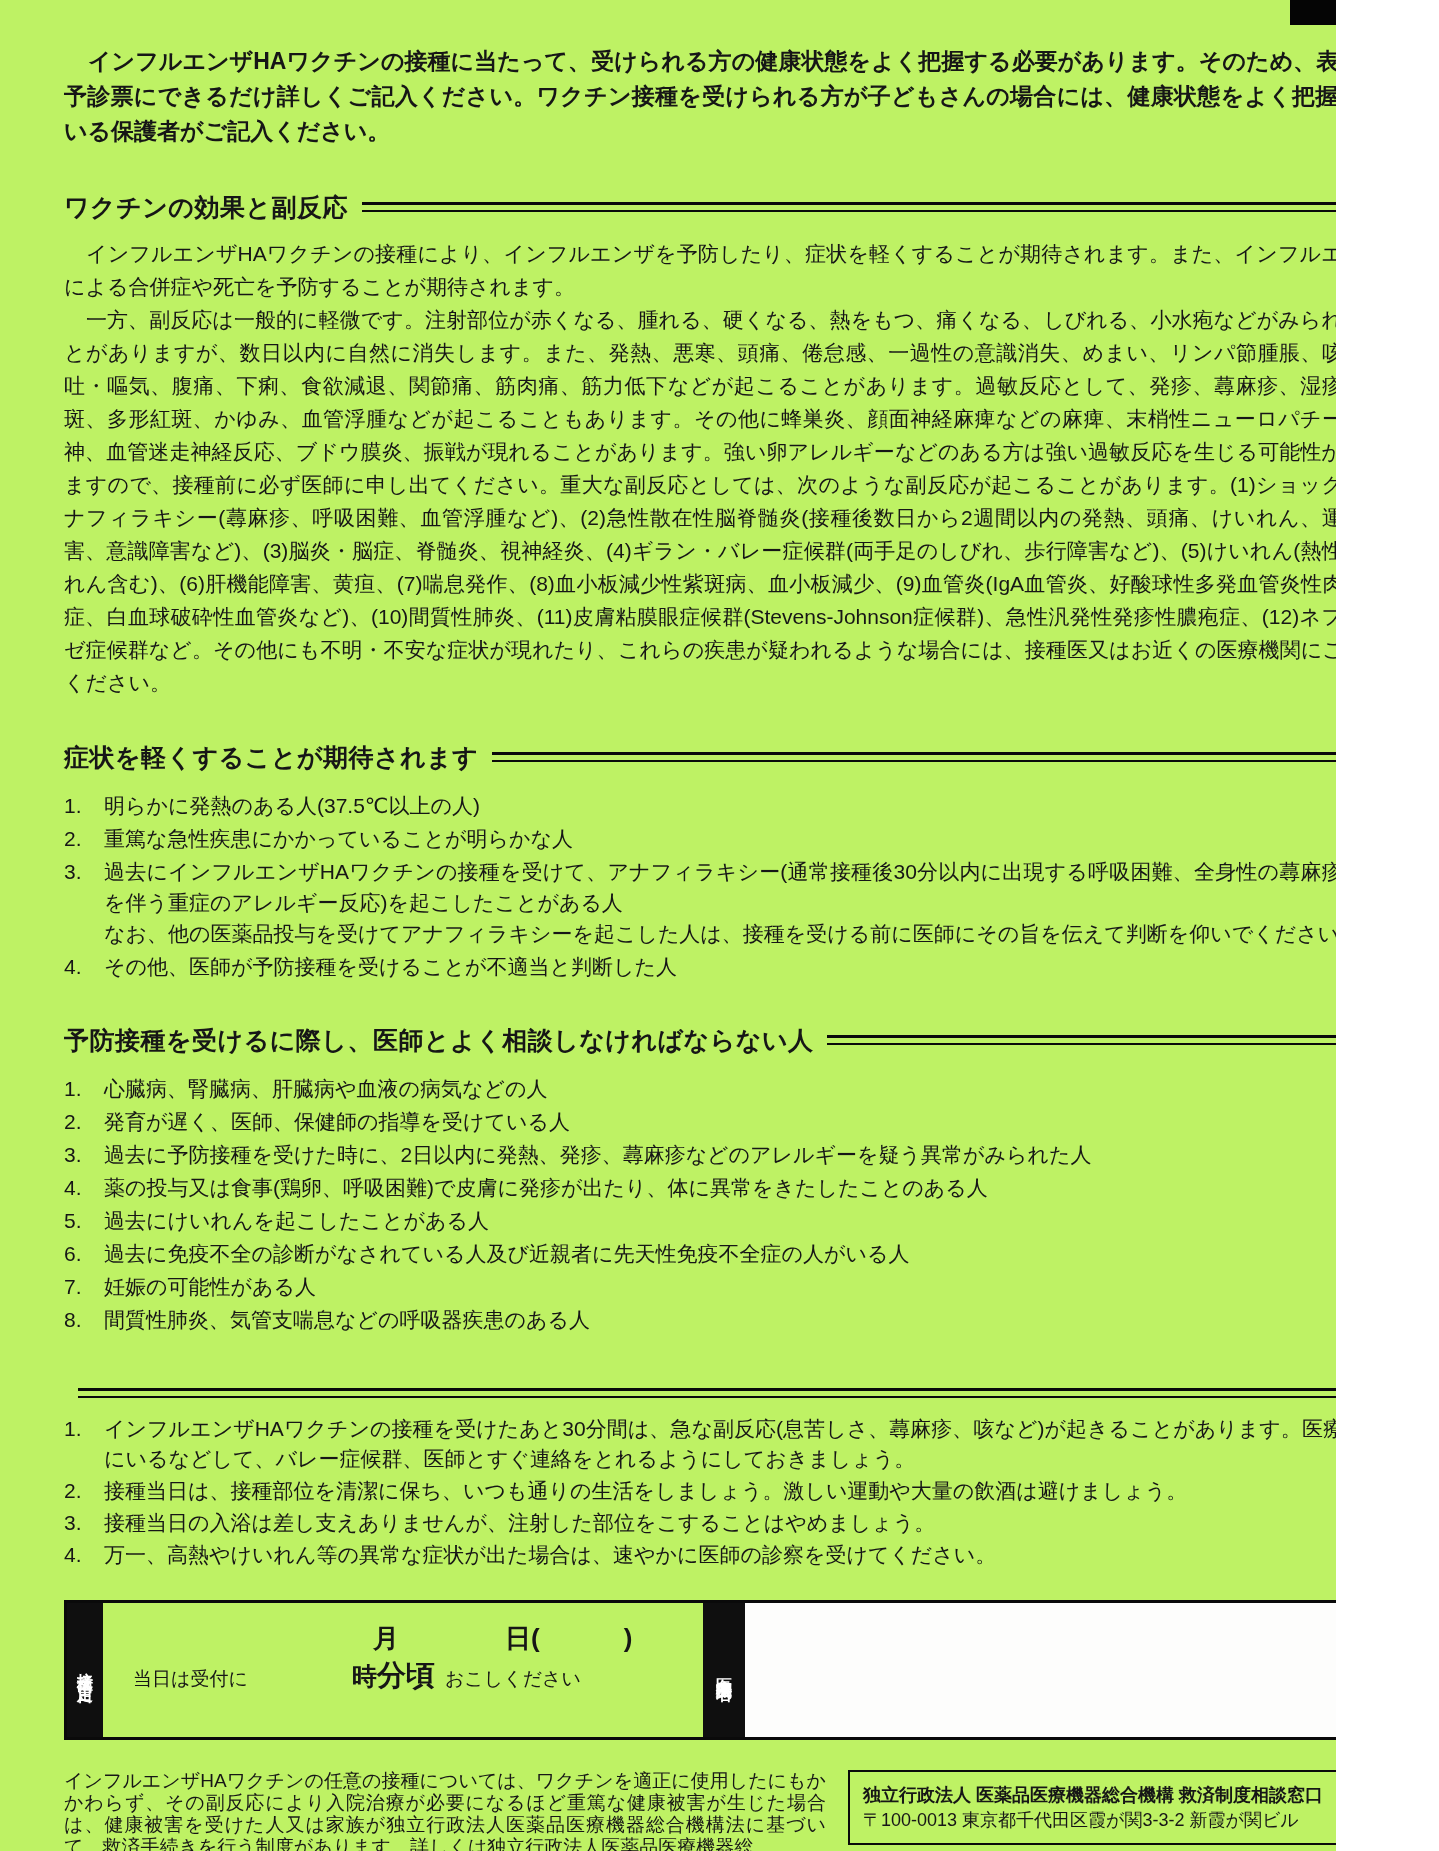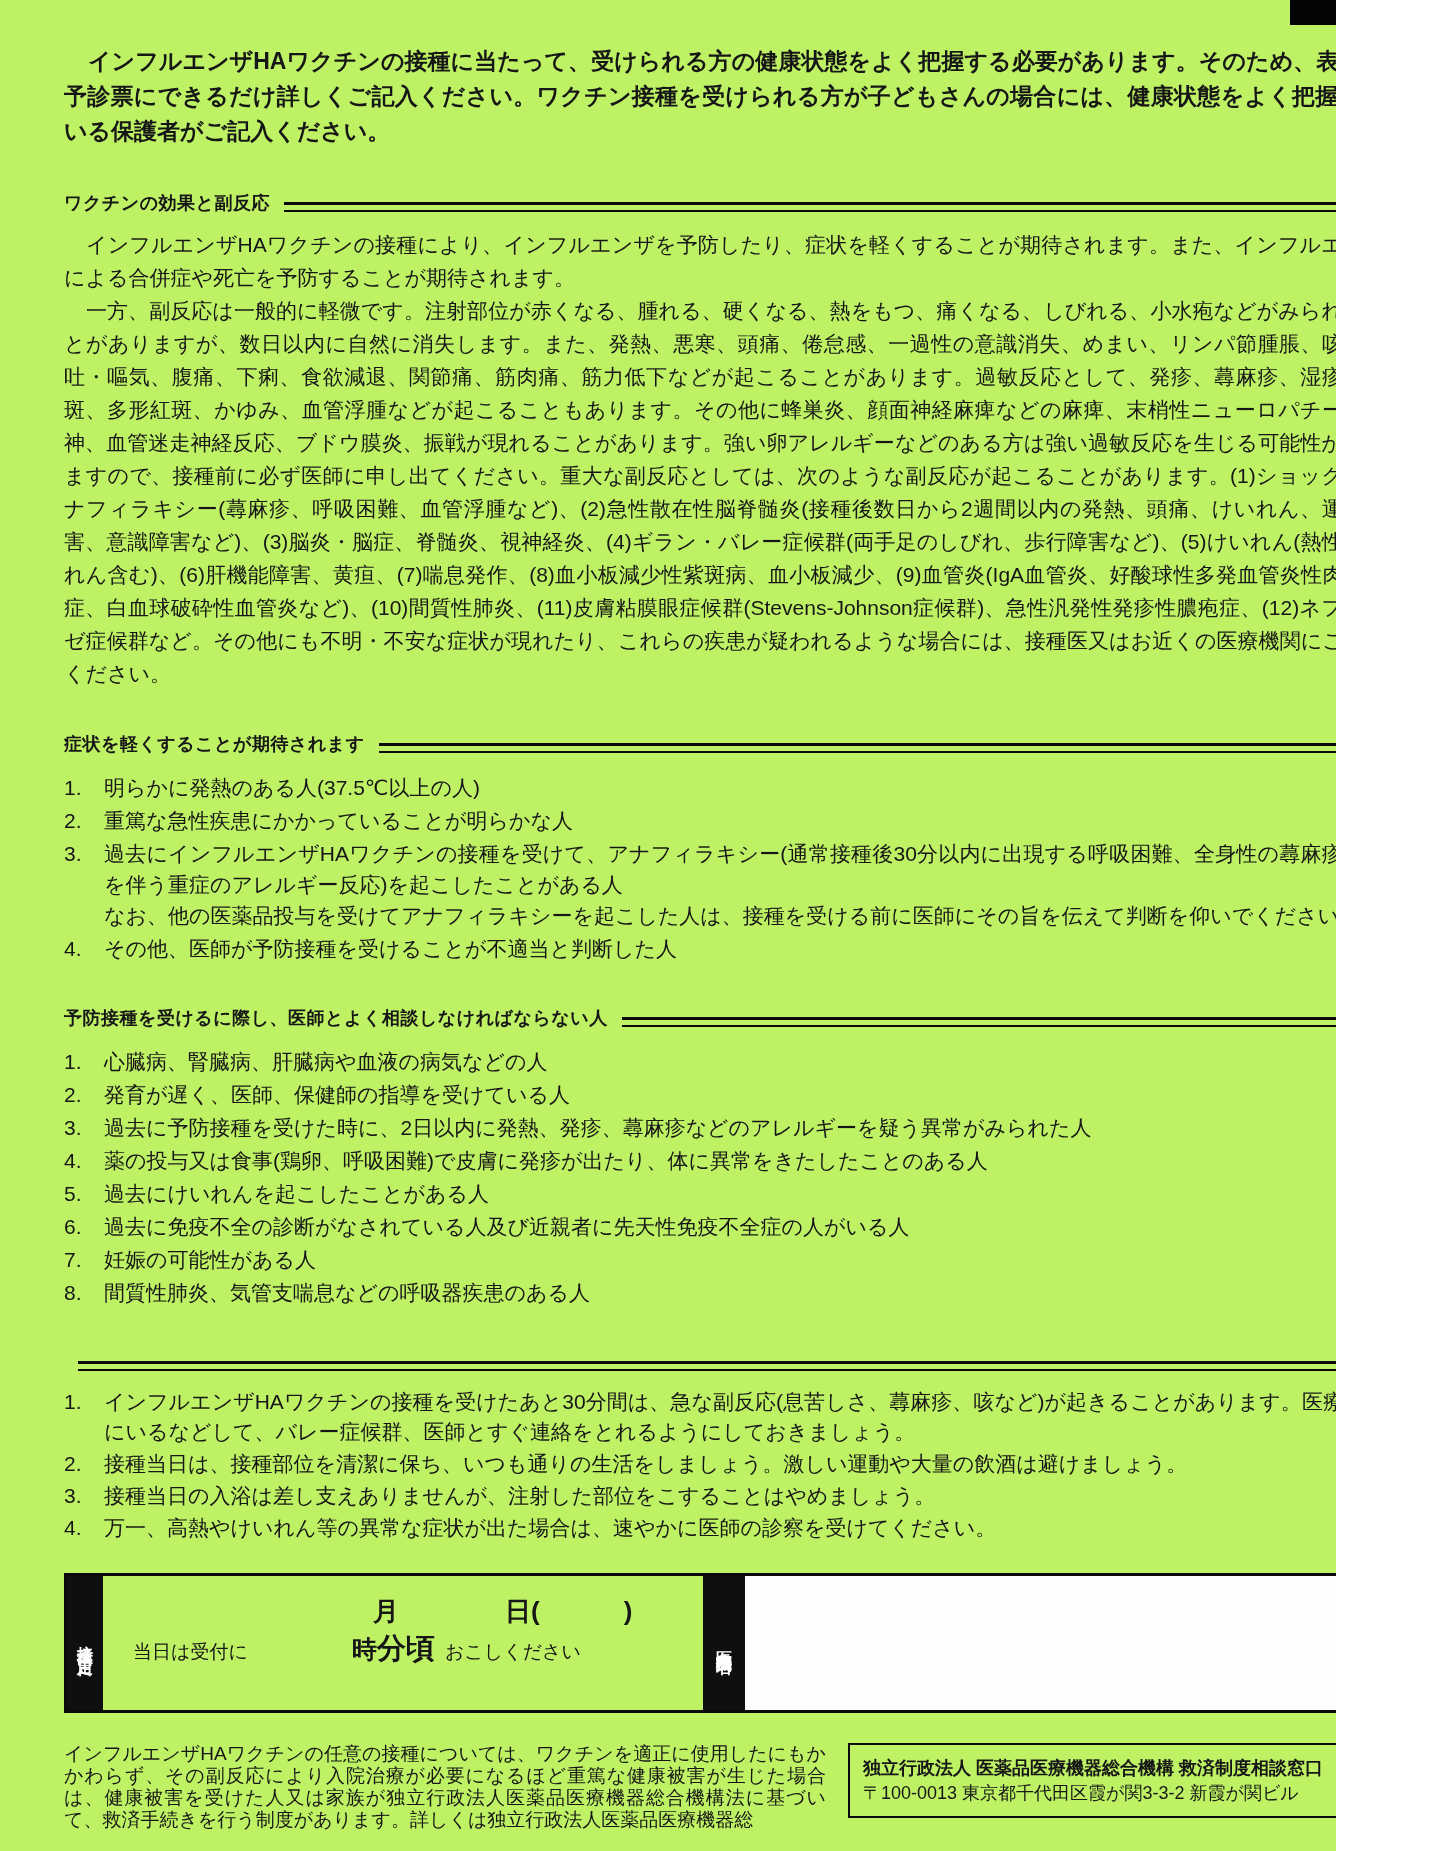--- a/index.html
+++ b/index.html
@@ -16,21 +16,21 @@
   }
   .content{position:absolute;left:64px;top:0;width:1322px;}
 
   .intro{
     margin-top:44px;
     font-size:23px;font-weight:bold;line-height:35px;
     text-indent:24px;text-align:justify;
   }
 
   .sec-head{display:flex;align-items:flex-start;margin-top:42px;}
-  .sec-title{font-size:18px;font-weight:bold;white-space:nowrap;letter-spacing:.5px;}
+  .sec-title{font-size:25px;font-weight:bold;white-space:nowrap;letter-spacing:.5px;}
   .rule{
     flex:1;margin-left:14px;margin-top:11px;height:5px;
     border-top:3px solid #0a0a0a;border-bottom:2px solid #0a0a0a;
   }
 
   .para{font-size:21px;line-height:33px;text-align:justify;text-indent:22px;margin-top:13px;}
   .para.cont{margin-top:0;}
 
   .list{margin-top:16px;}
   .li{display:flex;font-size:21px;line-height:31px;margin-top:2px;}

